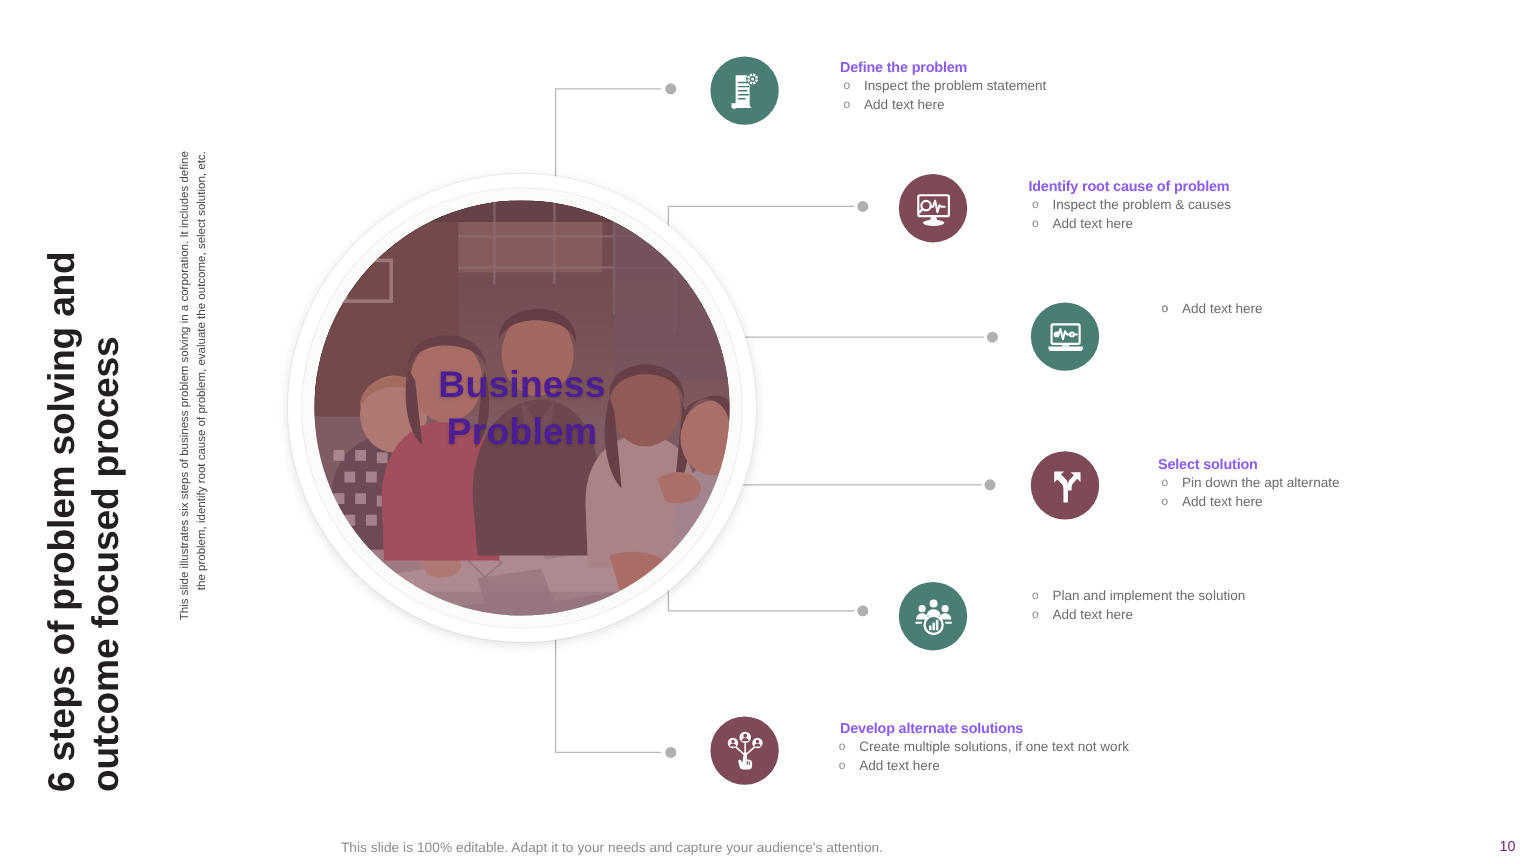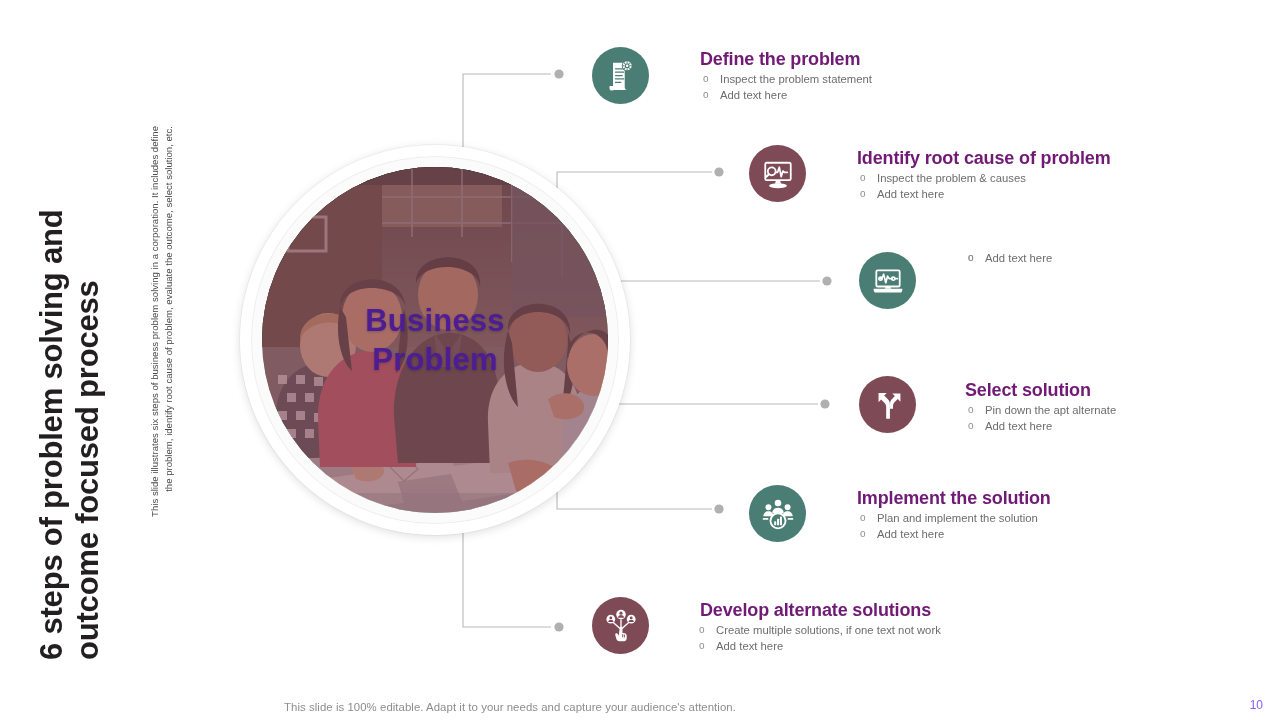--- a/index.html
+++ b/index.html
@@ -80,42 +80,42 @@
   
   .badge{
     position:absolute;width:57px;height:57px;border-radius:50%;
     display:flex;align-items:center;justify-content:center;
   }
   .badge svg{width:34px;height:34px;display:block;}
 
   
   .step-text{position:absolute;}
   .step-head{
-    font-size:18px;font-weight:700;color:#701a75;
+    font-size:12px;font-weight:700;color:#8b5cf6;
     letter-spacing:-0.15px;margin-bottom:2px;
   }
   .bullets{list-style:none;margin:0;padding:0;}
   .bullets li{
     position:relative;
     font-size:11.3px;line-height:1.25;color:#6d6d6d;
     padding-left:20px;margin-top:2px;
   }
   .bullets li .bul{
     position:absolute;left:3px;top:0.5px;
     font-size:10px;color:#8f8f8f;line-height:1.25;
   }
 
   
   .footer-note{
     position:absolute;left:0;top:701px;width:1020px;text-align:center;
     font-size:11.4px;color:#8d8d8d;letter-spacing:0.05px;
   }
   .page-num{
     position:absolute;right:17px;top:698px;
-    font-size:12px;color:#8b5cf6;
+    font-size:12px;color:#701a75;
   }
 </style>
 </head>
 <body>
 
 <div class="slide">
 
   <div class="title-block">
     <div class="vtitle">6 steps of problem solving and
 outcome focused process</div>
@@ -360,21 +360,20 @@
       </g>
       <circle cx="16" cy="22.4" r="7.1" fill="none" stroke="#ffffff" stroke-width="1.8"></circle>
       <g fill="#ffffff">
         <rect x="12.4" y="22.8" width="1.9" height="3.8" rx="0.5"></rect>
         <rect x="15.1" y="20.4" width="1.9" height="6.2" rx="0.5"></rect>
         <rect x="17.8" y="18.4" width="1.9" height="8.2" rx="0.5"></rect>
       </g>
     </svg>
   </div>
   <div class="step-text" style="left:857px;top:488px;width:330px;">
-    <div class="step-head">Implement the solution</div>
     <ul class="bullets">
       <li><span class="bul">o</span><span>Plan and implement the solution</span></li>
       <li><span class="bul">o</span><span>Add text here</span></li>
     </ul>
   </div>
 
   <div class="badge" style="left:592px;top:597px;background:#7d4a55;">
     <svg viewBox="0 0 32 32" aria-hidden="true">
       <g fill="#ffffff">
         <circle cx="16" cy="5.2" r="4.5"></circle>

